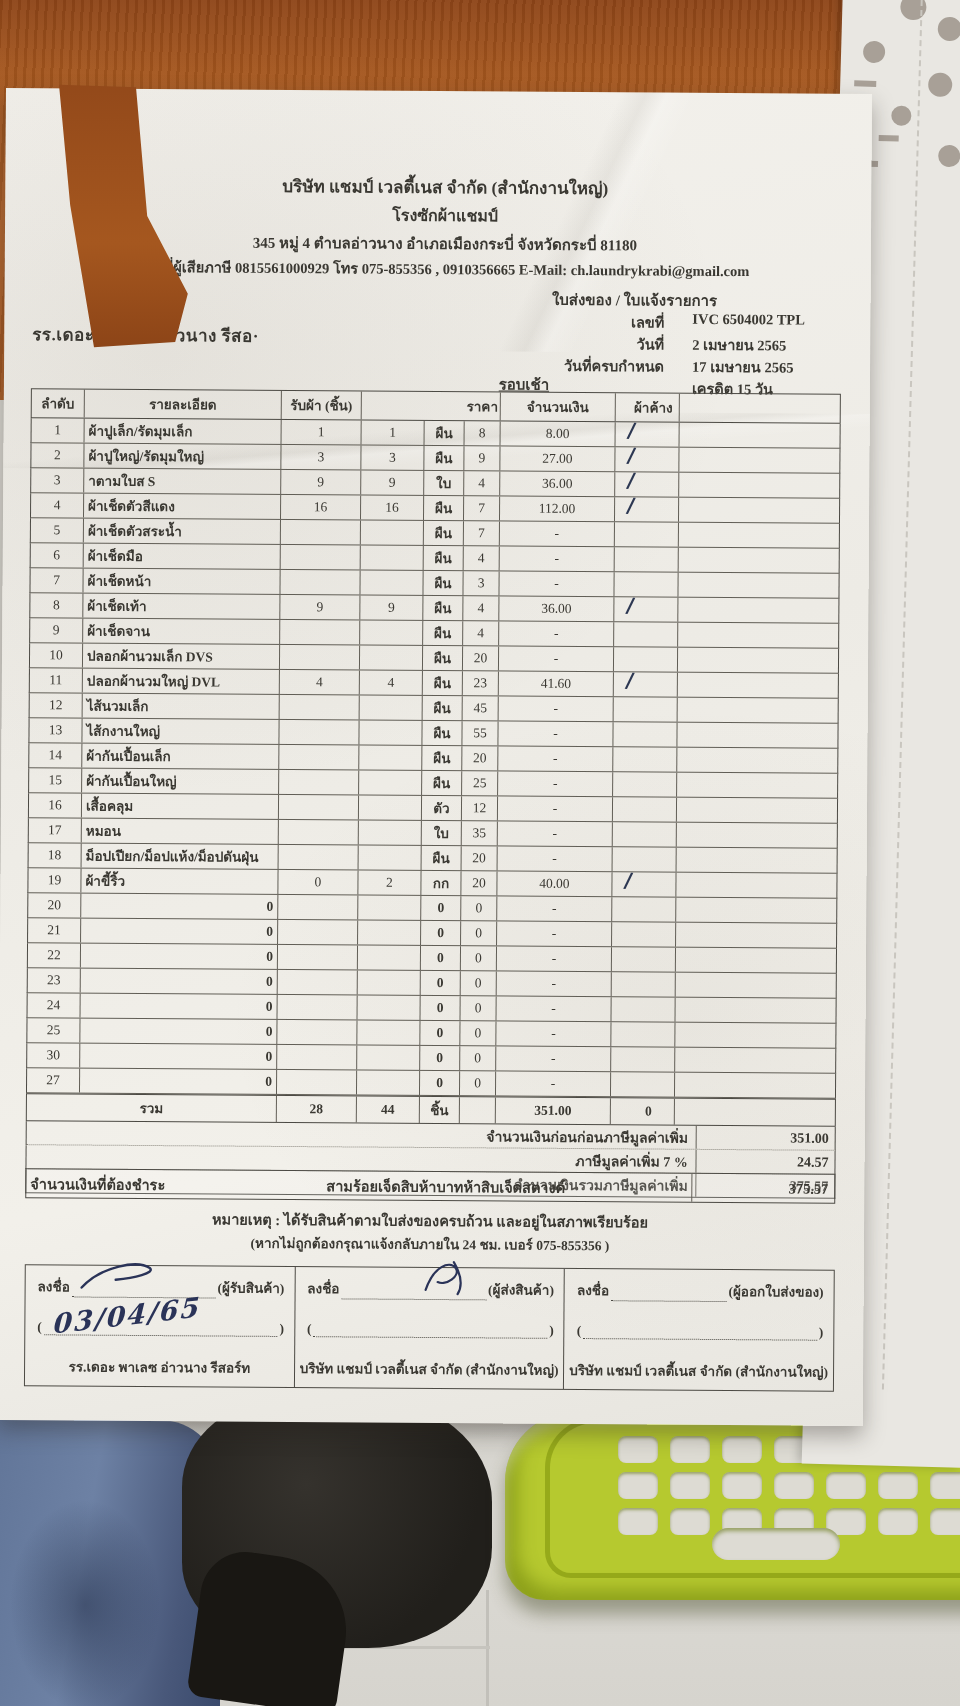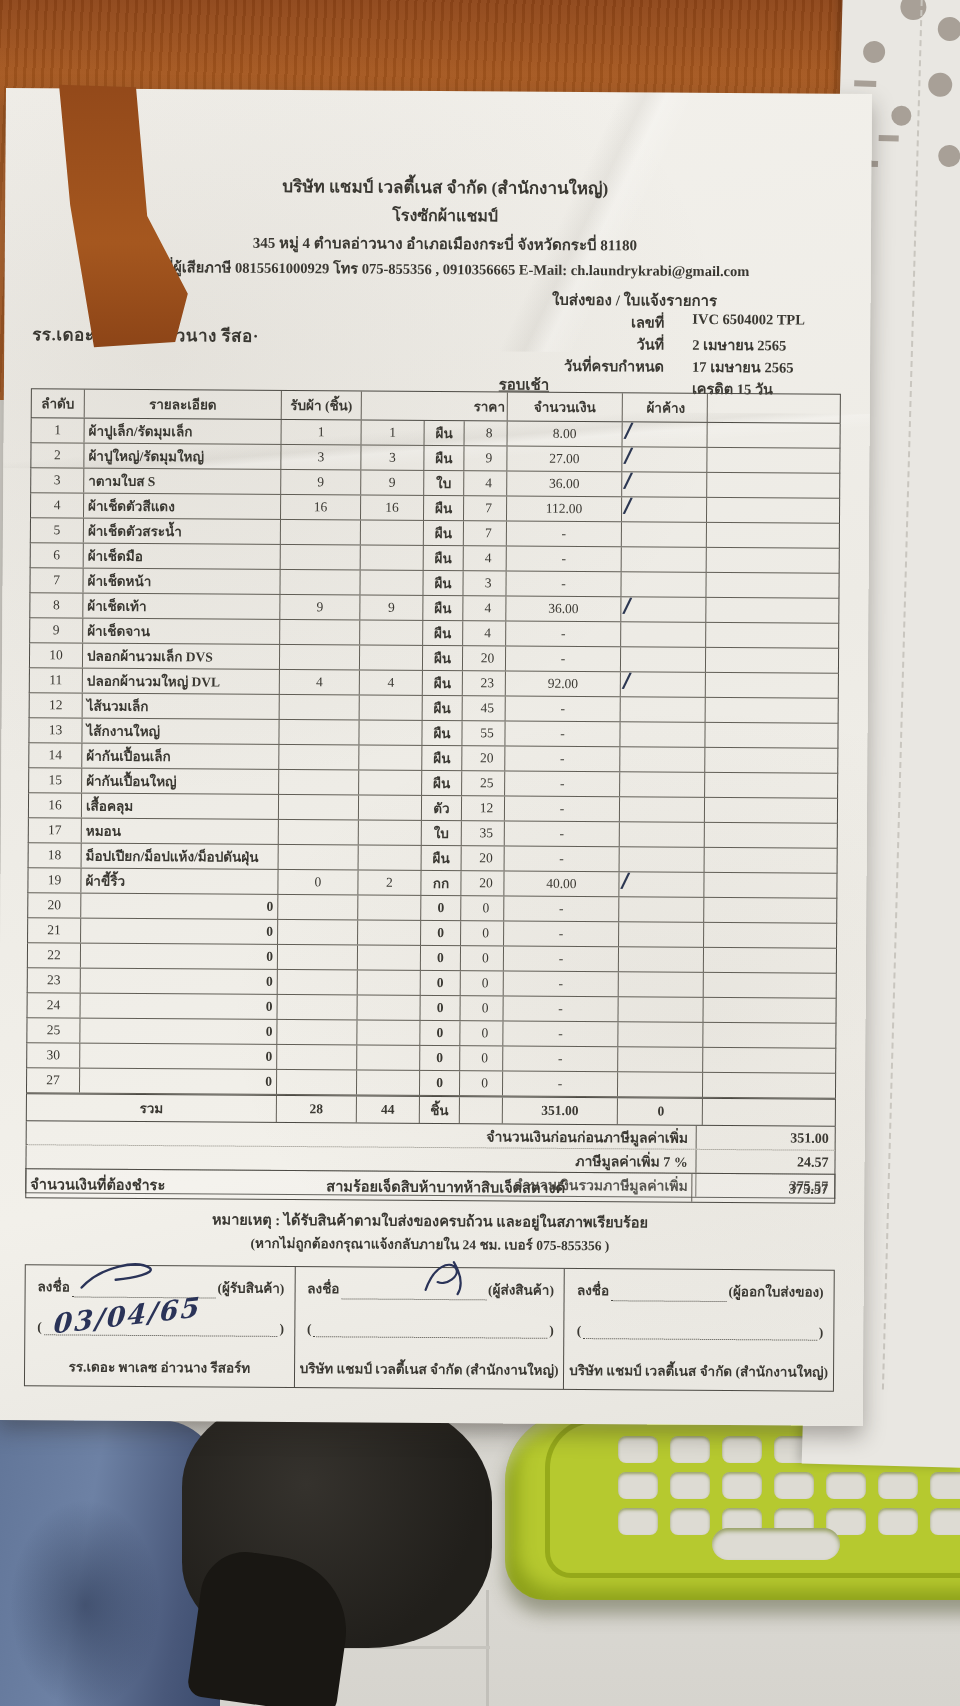--- a/index.html
+++ b/index.html
@@ -85,23 +85,23 @@
   #items .trow{height:24px;border-left:1.6px solid #4c4a44;border-right:1.6px solid #4c4a44;}
   .tc{border-right:1px solid #615e56;display:flex;align-items:center;justify-content:center;
       box-sizing:border-box;overflow:hidden;white-space:nowrap;}
   .tc:last-child{border-right:none;}
   .c-no{width:53px;}
   .c-name{width:197px;justify-content:flex-start;padding:0 4px;font-weight:600;}
   .c-name .zero{margin-left:auto;font-weight:600;}
   .c-rec{width:80px;}
   .c-qty{width:63px;}
   .c-unit{width:40px;font-weight:600;}
-  .c-price{width:36px;margin-left:7px;}
+  .c-price{width:36px;}
   .c-amt{width:115px;}
-  .c-back{width:85px;justify-content:flex-start;padding-left:2px;}
+  .c-back{width:64px;justify-content:flex-start;padding-left:12px;}
   .c-note{width:123px;margin-top:30px;}
   .c-nq{width:103px;margin-top:48px;}
   .check{color:#2c3752;font-size:21px;font-weight:700;transform:rotate(8deg);margin-top:-8px;font-family:"DejaVu Sans",sans-serif;}
   #trow-total{height:26px;border:1.6px solid #4c4a44;border-top:1.4px solid #4c4a44;font-weight:700;}
   .c-total-label{width:250px;}
 
   .sumrow{display:flex;height:23px;border-left:1.6px solid #4c4a44;border-right:1.6px solid #4c4a44;
     border-bottom:1px dotted #8a877e;align-items:center;font-size:14px;font-weight:600;}
   .sum-label{width:672px;text-align:right;padding-right:8px;box-sizing:border-box;border-right:1px solid #615e56;height:100%;display:flex;align-items:center;justify-content:flex-end;}
   .sum-val{width:138px;text-align:right;padding-right:6px;box-sizing:border-box;}
@@ -369,21 +369,21 @@
         <div class="trow">
           <span class="tc c-no">11</span>
           <span class="tc c-name">
             <span>ปลอกผ้านวมใหญ่ DVL</span>
             <span class="zero"></span>
           </span>
           <span class="tc c-rec">4</span>
           <span class="tc c-qty">4</span>
           <span class="tc c-unit">ผืน</span>
           <span class="tc c-price">23</span>
-          <span class="tc c-amt">92.00</span>
+          <span class="tc c-amt">41.60</span>
           <span class="tc c-back">
             <span class="check">∕</span>
           </span>
           <span class="tc c-note"></span>
         </div>
         <div class="trow">
           <span class="tc c-no">12</span>
           <span class="tc c-name">
             <span>ไส้นวมเล็ก</span>
             <span class="zero"></span>

